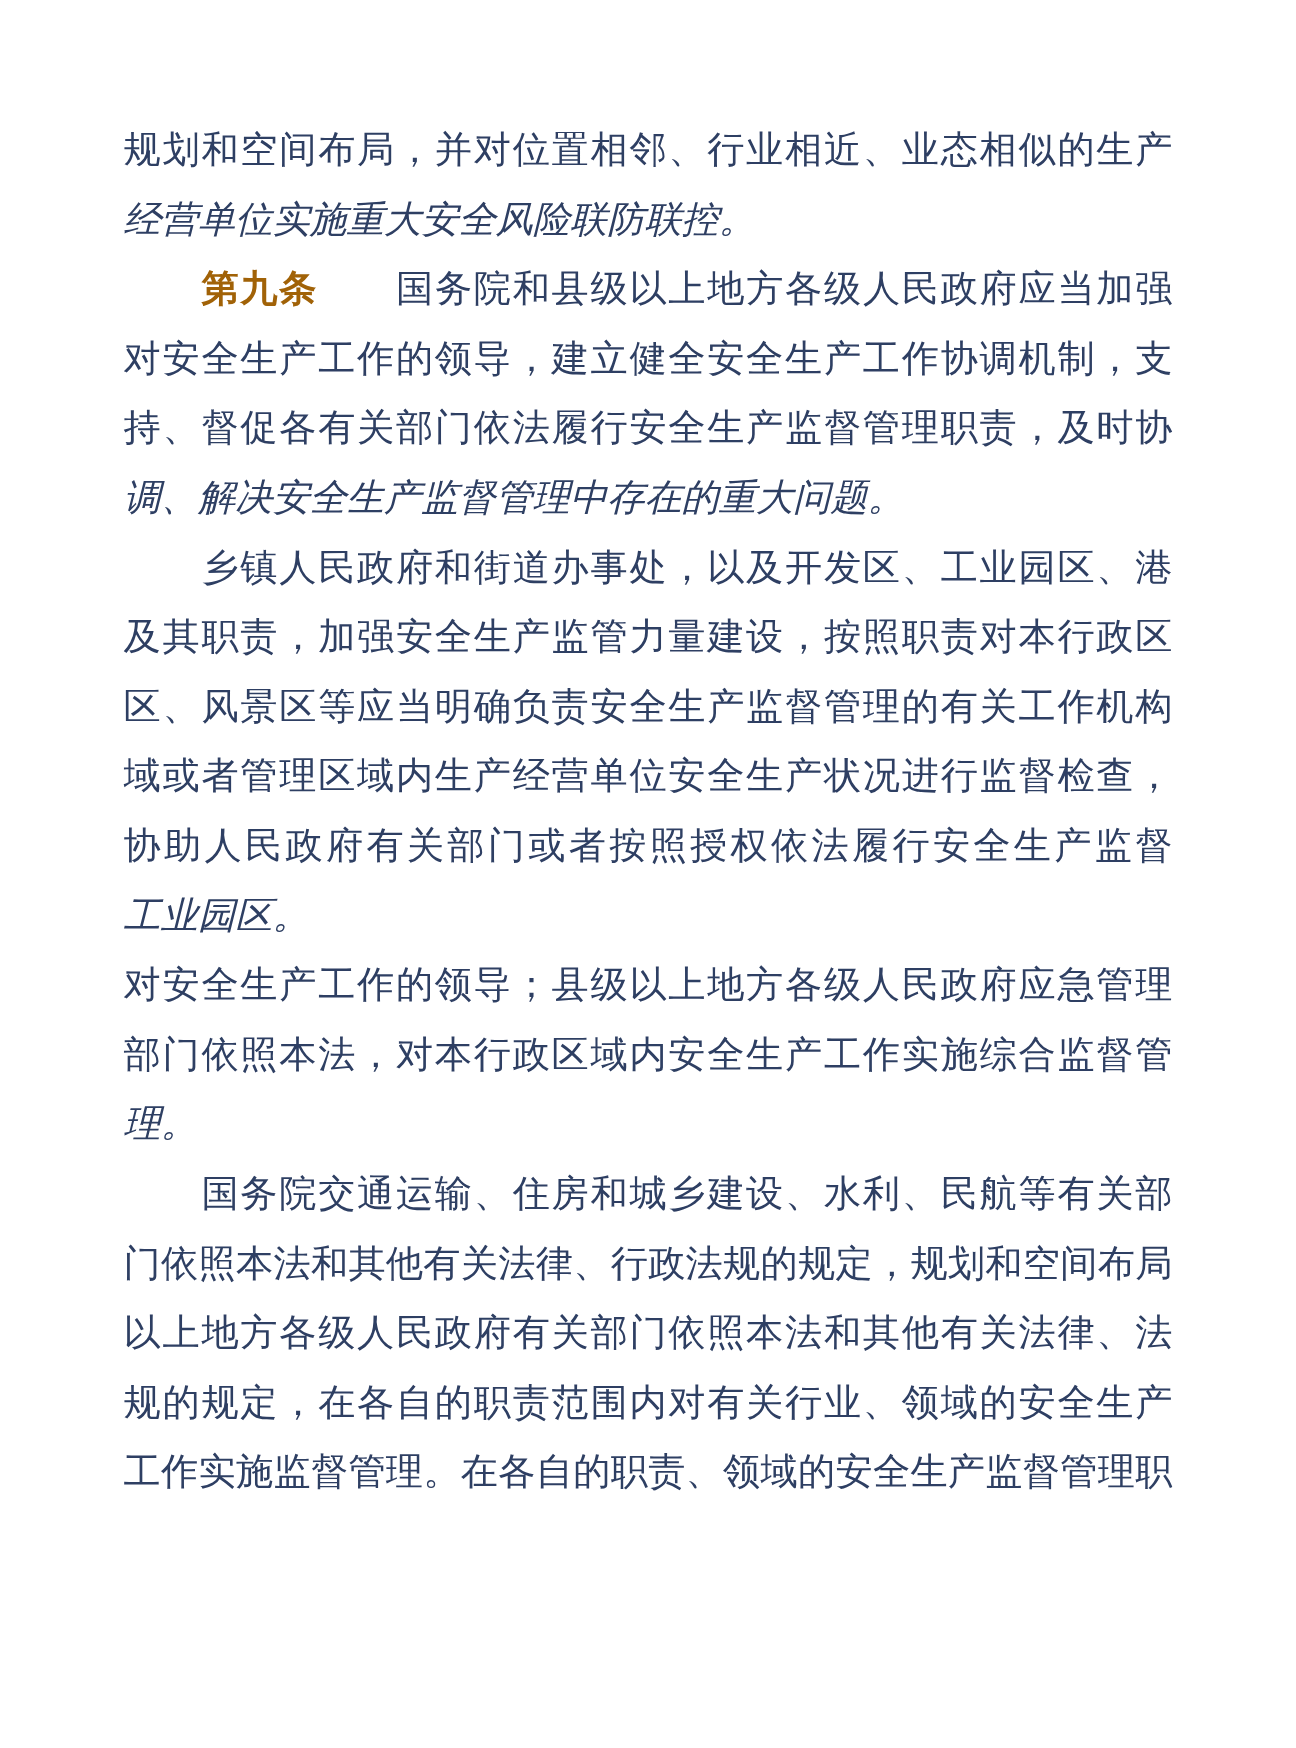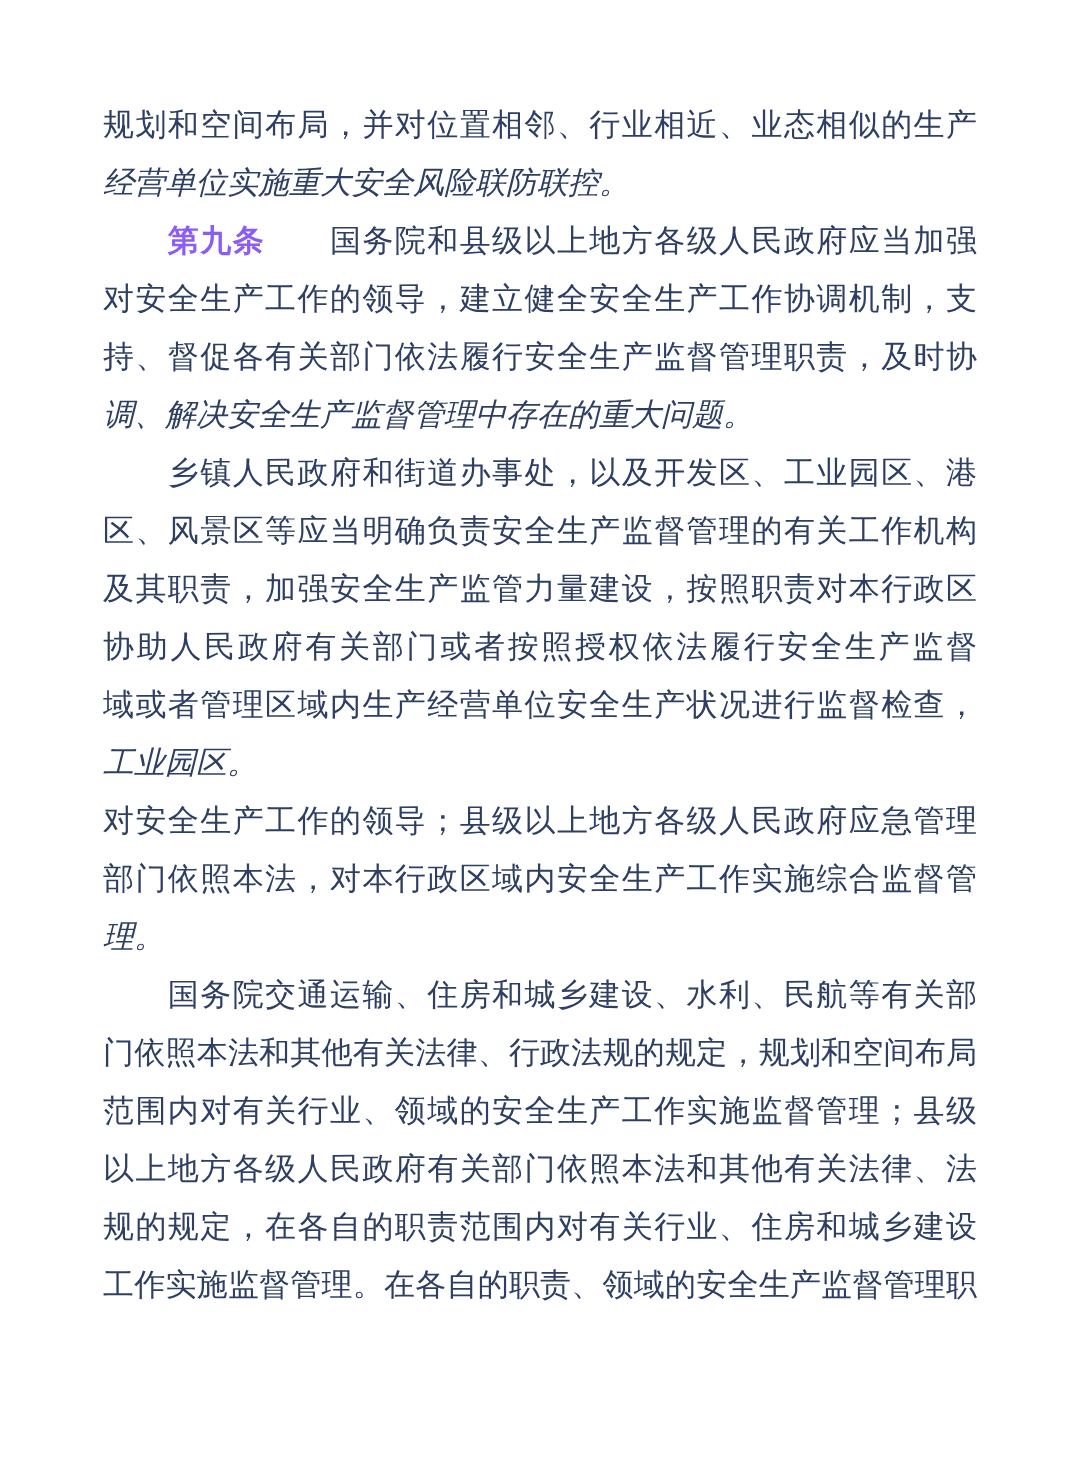--- a/index.html
+++ b/index.html
@@ -36,41 +36,40 @@
     text-align: left;
     text-align-last: left;
     font-style: italic;
   }
   .seg {
     font-weight: 400;
   }
   .seg-bold {
     font-family: "Liberation Sans", "DejaVu Sans", sans-serif;
     font-weight: 700;
-    color: #8b5cf6;
+    color: #a16207;
   }
 </style>
 </head>
 <body>
 
 <div class="page">
     <div class="line"><span class="seg">规划和空间布局，并对位置相邻、行业相近、业态相似的生产</span></div>
     <div class="line no-justify"><span class="seg">经营单位实施重大安全风险联防联控。</span></div>
     <div class="line"><span class="seg">　　</span><span class="seg seg-bold">第九条</span><span class="seg">　　国务院和县级以上地方各级人民政府应当加强</span></div>
     <div class="line"><span class="seg">对安全生产工作的领导，建立健全安全生产工作协调机制，支</span></div>
     <div class="line"><span class="seg">持、督促各有关部门依法履行安全生产监督管理职责，及时协</span></div>
     <div class="line no-justify"><span class="seg">调、解决安全生产监督管理中存在的重大问题。</span></div>
     <div class="line"><span class="seg">　　乡镇人民政府和街道办事处，以及开发区、工业园区、港</span></div>
+    <div class="line"><span class="seg">及其职责，加强安全生产监管力量建设，按照职责对本行政区</span></div>
     <div class="line"><span class="seg">区、风景区等应当明确负责安全生产监督管理的有关工作机构</span></div>
-    <div class="line"><span class="seg">及其职责，加强安全生产监管力量建设，按照职责对本行政区</span></div>
+    <div class="line"><span class="seg">域或者管理区域内生产经营单位安全生产状况进行监督检查，</span></div>
     <div class="line"><span class="seg">协助人民政府有关部门或者按照授权依法履行安全生产监督</span></div>
-    <div class="line"><span class="seg">域或者管理区域内生产经营单位安全生产状况进行监督检查，</span></div>
     <div class="line no-justify"><span class="seg">工业园区。</span></div>
     <div class="line"><span class="seg">对安全生产工作的领导；县级以上地方各级人民政府应急管理</span></div>
     <div class="line"><span class="seg">部门依照本法，对本行政区域内安全生产工作实施综合监督管</span></div>
     <div class="line no-justify"><span class="seg">理。</span></div>
     <div class="line"><span class="seg">　　国务院交通运输、住房和城乡建设、水利、民航等有关部</span></div>
     <div class="line"><span class="seg">门依照本法和其他有关法律、行政法规的规定，规划和空间布局</span></div>
-    <div class="line"><span class="seg">范围内对有关行业、领域的安全生产工作实施监督管理；县级</span></div>
     <div class="line"><span class="seg">以上地方各级人民政府有关部门依照本法和其他有关法律、法</span></div>
-    <div class="line"><span class="seg">规的规定，在各自的职责范围内对有关行业、住房和城乡建设</span></div>
+    <div class="line"><span class="seg">规的规定，在各自的职责范围内对有关行业、领域的安全生产</span></div>
     <div class="line"><span class="seg">工作实施监督管理。在各自的职责、领域的安全生产监督管理职</span></div>
   </div>
 
 </body></html>

